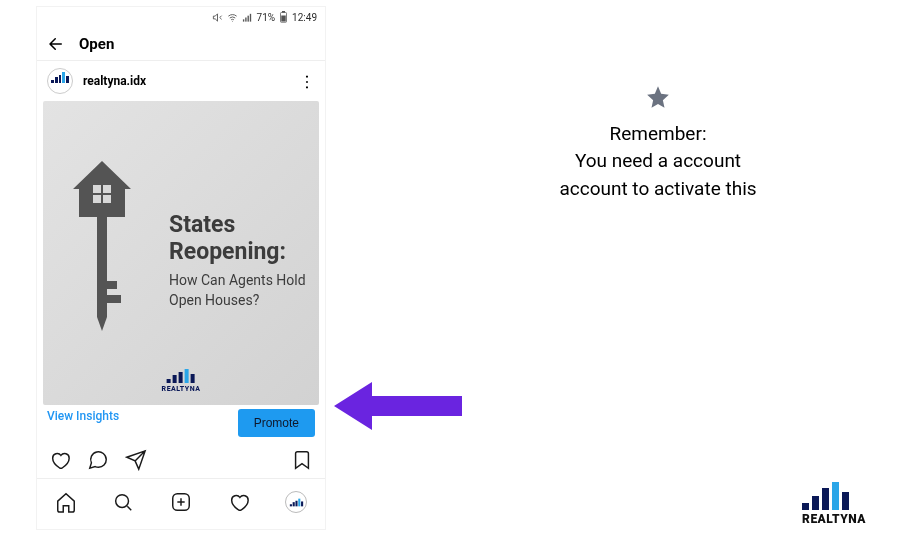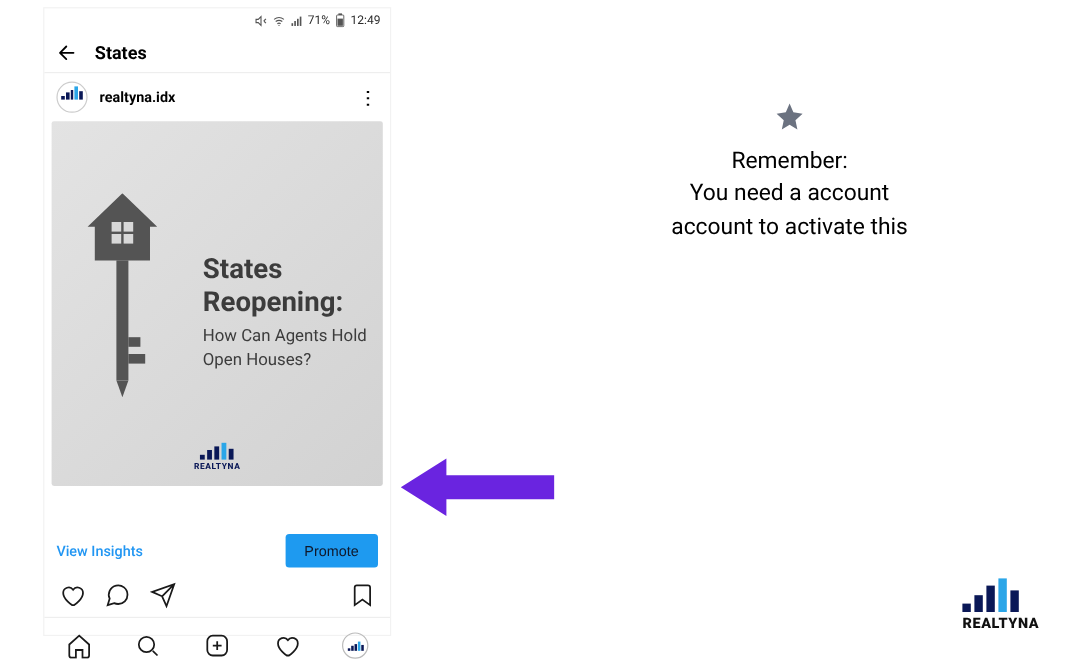--- a/index.html
+++ b/index.html
@@ -16,21 +16,21 @@
   .avatar-inner{width:18px;height:18px;}
   .username{font-size:12px;font-weight:700;flex:1;}
   .dots{font-size:16px;letter-spacing:-1px;transform:rotate(90deg);}
   .postimg{height:304px;margin:0 6px;background:linear-gradient(135deg,#e3e3e3,#d2d2d2);position:relative;border-radius:2px;overflow:hidden;}
   .key{position:absolute;left:24px;top:60px;}
   .posttitle{position:absolute;left:126px;top:110px;width:140px;color:#3c3c3c;}
   .posttitle .big{font-size:23px;font-weight:700;margin-bottom:6px;}
   .posttitle .small{font-size:14px;line-height:1.4;}
   .postlogo{position:absolute;left:50%;bottom:12px;transform:translateX(-50%);text-align:center;}
   .postlogo .brand{font-size:7px;font-weight:800;letter-spacing:.5px;color:#0a1857;}
-  .promo-row{height:36px;display:flex;align-items:center;justify-content:space-between;padding:16px 10px;margin-top:36px;}
+  .promo-row{height:36px;display:flex;justify-content:space-between;padding:4px 10px;}
   .insights{color:#2196f3;font-size:12px;font-weight:500;}
   .promote{background:#1e9af0;color:#0f172a;font-size:12px;font-weight:500;padding:7px 16px;border-radius:3px;border:none;}
   .iconrow{height:38px;display:flex;align-items:center;gap:16px;padding:0 12px;border-bottom:1px solid #eee;}
   .iconrow .spacer{flex:1;}
   .navrow{height:46px;display:flex;align-items:center;justify-content:space-around;}
   .ico{width:22px;height:22px;stroke:#1a1a1a;stroke-width:1.6;fill:none;}
   .ico-prof{width:22px;height:22px;border:1.5px solid #bbb;border-radius:50%;display:flex;align-items:center;justify-content:center;}
   
   .arrow{position:absolute;left:332px;top:380px;}
   
@@ -88,21 +88,21 @@
         <rect x="2" y="6" width="6" height="8" fill="#555"></rect>
         <rect x="3" y="0" width="4" height="2" fill="#555"></rect>
       </svg>
     <span>12:49</span>
   </div>
 
   <div class="appbar">
     <svg class="backarrow" viewBox="0 0 24 24">
         <path d="M19 12H5m6-7l-7 7 7 7" stroke="#000" stroke-width="2" fill="none" stroke-linecap="round" stroke-linejoin="round"></path>
       </svg>
-    <span class="title">States</span>
+    <span class="title">Open</span>
   </div>
 
   <div class="postheader">
     <div class="avatar">
       <div class="avatar-inner">
         <div class="tinybars">
             <span class="sq"></span>
             <span class="b1"></span>
             <span class="b2"></span>
             <span class="b3"></span>

